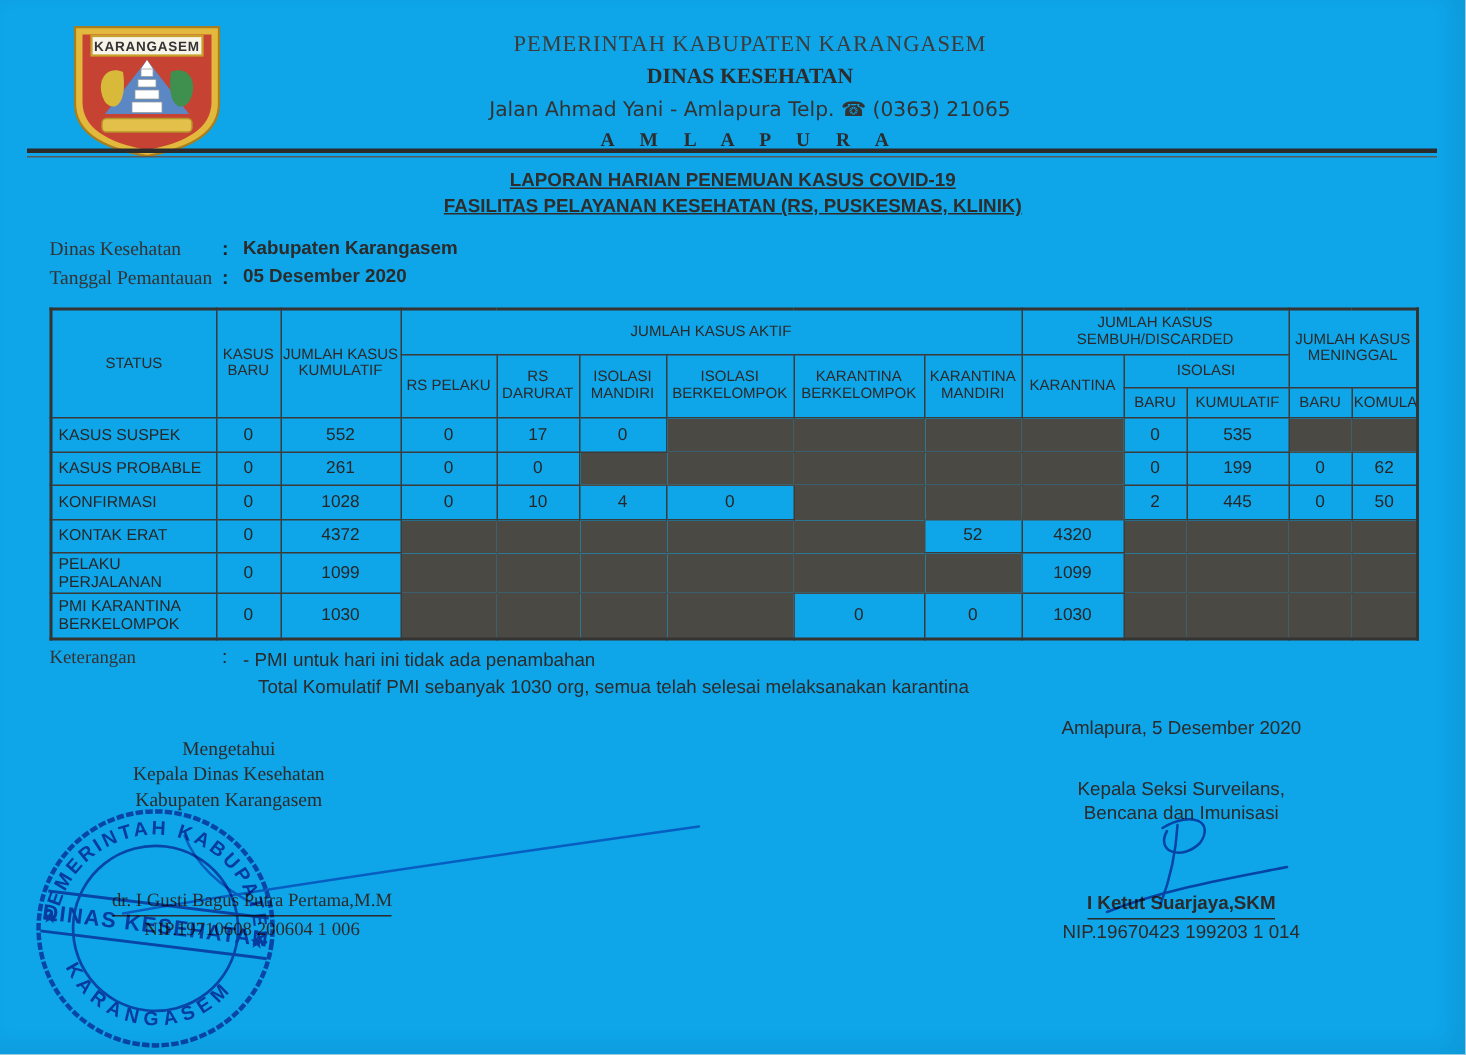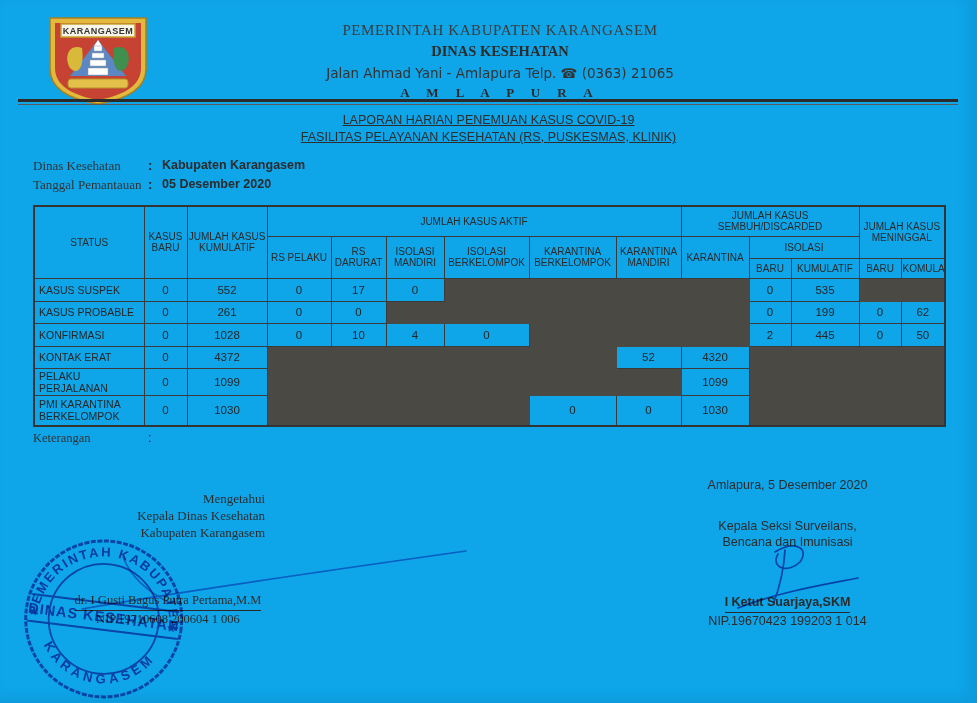--- a/index.html
+++ b/index.html
@@ -13,21 +13,21 @@
   .logo { position:absolute; left:48px; top:16px; }
   .lh-text { position:absolute; left:288px; top:22px; width:424px; text-align:center; }
   .lh1 { font-family:"Liberation Serif", serif; font-size:15px; letter-spacing:0.6px; color:#3b3b3b; }
   .lh2 { font-family:"Liberation Serif", serif; font-size:14.5px; font-weight:bold; margin-top:4px; color:#2c2c2c; }
   .lh3 { font-family:"DejaVu Sans", sans-serif; font-size:13.5px; margin-top:5px; color:#333; }
   .lh4 { font-family:"Liberation Serif", serif; font-size:13px; font-weight:bold; letter-spacing:7px; margin-top:4px; color:#2c2c2c; }
   .rule { position:absolute; left:18px; width:940px; top:99px; height:2px;
           border-top:3px solid #2b2b2b; border-bottom:1px solid #5a5a5a; }
   
   .title { position:absolute; top:112px; left:0; width:100%; text-align:center;
-           font-size:12.5px; font-weight:normal; color:#2d2d2d; line-height:17px; }
+           font-size:12.5px; font-weight:bold; color:#2d2d2d; line-height:17px; }
   .title div { text-decoration:underline; }
   
   .info { position:absolute; top:156px; left:33px; font-size:13px; }
   .info-row { display:flex; line-height:19px; }
   .info-label { width:115px; font-family:"Liberation Serif", serif; color:#333; }
   .info-colon { width:14px; font-weight:bold; }
   .info-value { font-weight:bold; font-size:12.5px; color:#2b2b2b; }
   
   .covid-table { position:absolute; top:205px; left:33px; width:911px;
                  border-collapse:collapse; table-layout:fixed; border:2px solid #343432; }
@@ -45,21 +45,21 @@
   tbody tr:nth-child(4) { height:22px; }
   tbody tr:nth-child(5) { height:22px; }
   tbody tr:nth-child(6) { height:31px; }
   
   .keterangan { position:absolute; top:431px; left:33px; display:flex; font-size:12.5px; }
   .ket-label { width:115px; font-family:"Liberation Serif", serif; color:#333; }
   .ket-colon { width:14px; }
   .ket-lines { line-height:18px; color:#2b2b2b; }
   .ket-line2 { margin-left:10px; }
   
-  .sig-left { position:absolute; top:490px; left:40px; width:225px; text-align:right;
+  .sig-left { position:absolute; top:490px; left:40px; width:225px; text-align:center;
               font-family:"Liberation Serif", serif; font-size:13px; line-height:17px; color:#2c2c2c; }
   .sig-left-name { position:absolute; top:592px; left:48px; width:240px; text-align:center;
                    font-family:"Liberation Serif", serif; font-size:12.5px; line-height:17px; color:#2c2c2c; }
   .sig-right { position:absolute; top:478px; left:660px; width:255px; text-align:center;
                font-size:12.5px; color:#2b2b2b; }
   .sig-right .role1 { margin-top:25px; line-height:18px; }
   .sig-right-name { position:absolute; top:594px; left:660px; width:255px; text-align:center;
                     font-size:12.5px; line-height:17px; color:#2b2b2b; }
   .uname { display:inline-block; border-bottom:1px solid #2b2b2b; padding-bottom:1px; font-weight:bold; }
   .uname-serif { display:inline-block; border-bottom:1px solid #2b2b2b; padding-bottom:1px; }
@@ -257,20 +257,24 @@
         <td class="redacted"></td>
         <td class="redacted"></td>
         <td class="redacted"></td>
       </tr>
     </tbody>
   </table>
 
   <div class="keterangan">
     <span class="ket-label">Keterangan</span>
     <span class="ket-colon">:</span>
+    <span class="ket-lines">
+      <div>- PMI untuk hari ini tidak ada penambahan</div>
+      <div class="ket-line2">Total Komulatif PMI sebanyak 1030 org, semua telah selesai melaksanakan karantina</div>
+    </span>
   </div>
 
   <div class="sig-left">
     <div>Mengetahui</div>
     <div>Kepala Dinas Kesehatan</div>
     <div>Kabupaten Karangasem</div>
   </div>
   <div class="sig-left-name">
     <div><span class="uname-serif">dr. I Gusti Bagus Putra Pertama,M.M</span></div>
     <div>NIP.19710608 200604 1 006</div>

